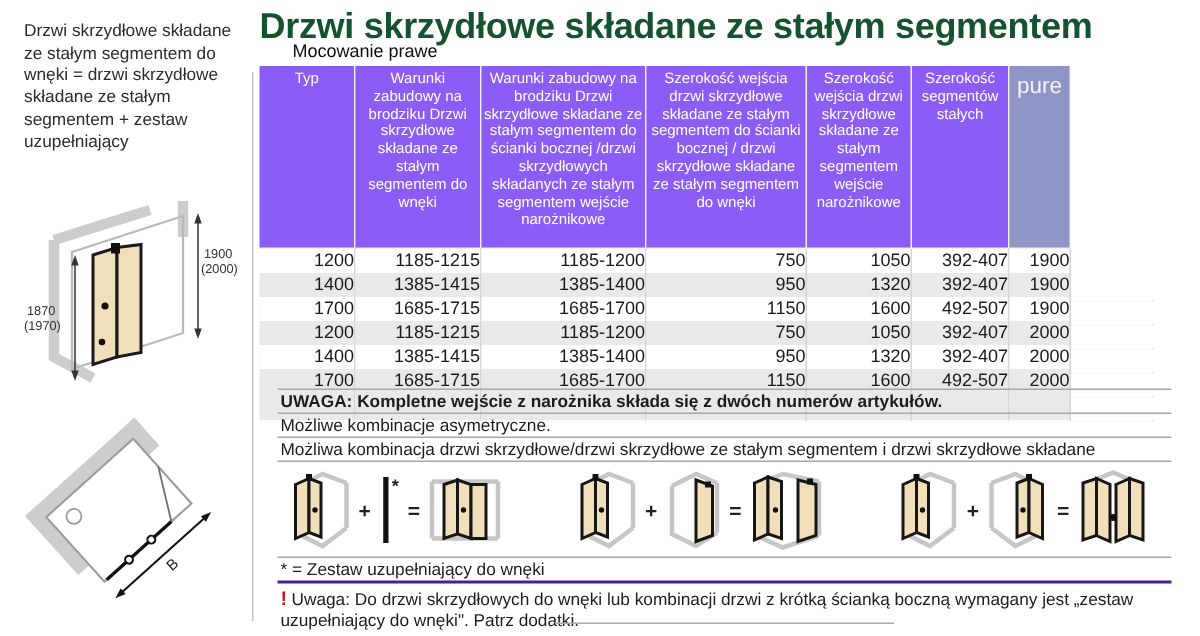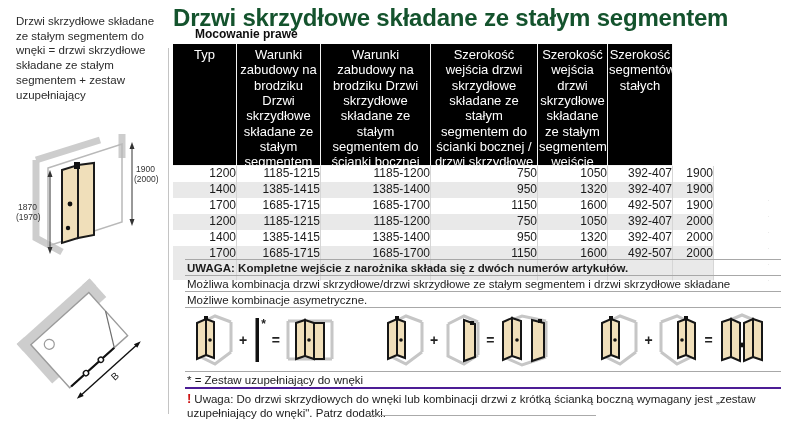--- a/index.html
+++ b/index.html
@@ -12,27 +12,27 @@
   .left-desc { position:absolute; left:16px; top:14px; width:146px;
                font-size:11.5px; line-height:1.28; color:#2b2b2b; }
   .v-divider { position:absolute; left:168px; top:48px; width:1px; height:366px; background:#c4c4c4; }
   .front-drawing { position:absolute; left:4px; top:130px; }
   .plan-drawing  { position:absolute; left:0px; top:272px; }
   .dim-label { font-size:8.5px; fill:#333; }
 
   
   .main { position:absolute; left:173px; top:0; width:597px; height:424px; }
   .title { position:absolute; top:4px; left:0; font-size:24px; font-weight:bold; color:#14532d; letter-spacing:-0.2px; }
-  .subtitle { position:absolute; top:27px; left:0; font-size:12px; font-weight:bold; color:#0d0d0d;padding-left:22px; }
+  .subtitle { position:absolute; top:27px; left:0; font-size:12px; font-weight:normal; color:#0d0d0d;padding-left:22px; }
 
   
   .tbl { position:absolute; top:44px; left:0; width:596px; }
   .thead, .trow { display:grid; grid-template-columns:64px 84px 110px 107px 70px 65px 41px 55px; }
   .thead { height:122px; }
-  .th { background:#000000; color:#ffffff; font-size:13px; line-height:1.18;
+  .th { background:#8b5cf6; color:#ffffff; font-size:10px; line-height:1.18;
         text-align:center; padding:3px 1px 0 1px; border-right:1px solid #f3f3f3;
         border-bottom:1px solid #f3f3f3; overflow:hidden; }
   .th.pure { background:#9095c6; font-size:15px; padding-top:5px; color:#f4f4fb; }
   .trow { height:16px; }
   .td { font-size:12px; text-align:right; line-height:15px; color:#1a1a1a;
         border-right:1px solid #d6d6d6; border-bottom:1px solid #e9e9e9; background:#fff;
         overflow:hidden; }
   .trow.alt .td { background:#e9e9e9; border-bottom:1px solid #fff; }
   .td.pure { background:#f6cfba !important; border-bottom:1px solid #fff;margin-top:34px; }
 
@@ -114,20 +114,21 @@
     <div class="subtitle">Mocowanie prawe</div>
 
     <div class="tbl">
       <div class="thead">
           <div class="th">Typ</div>
           <div class="th">Warunki zabudowy na brodziku Drzwi skrzydłowe składane ze stałym segmentem do wnęki</div>
           <div class="th">Warunki zabudowy na brodziku Drzwi skrzydłowe składane ze stałym segmentem do ścianki bocznej /drzwi skrzydłowych składanych ze stałym segmentem wejście narożnikowe</div>
           <div class="th">Szerokość wejścia drzwi skrzydłowe składane ze stałym segmentem do ścianki bocznej / drzwi skrzydłowe składane ze stałym segmentem do wnęki</div>
           <div class="th">Szerokość wejścia drzwi skrzydłowe składane ze stałym segmentem wejście narożnikowe</div>
           <div class="th">Szerokość segmentów stałych</div>
+          <div class="th pure">pure</div>
         </div>
       <div id="tbody">
           <div class="trow">
             <div class="td">1200</div>
             <div class="td">1185-1215</div>
             <div class="td">1185-1200</div>
             <div class="td">750</div>
             <div class="td">1050</div>
             <div class="td">392-407</div>
             <div class="td">1900</div>
@@ -181,22 +182,22 @@
             <div class="td">1600</div>
             <div class="td">492-507</div>
             <div class="td">2000</div>
             <div class="td pure">8P7106</div>
           </div>
         </div>
     </div>
 
     <div class="notes">
       <div class="note bold">UWAGA: Kompletne wejście z narożnika składa się z dwóch numerów artykułów.</div>
+      <div class="note">Możliwe kombinacje asymetryczne.</div>
       <div class="note">Możliwa kombinacja drzwi skrzydłowe/drzwi skrzydłowe ze stałym segmentem i drzwi skrzydłowe składane</div>
-      <div class="note">Możliwe kombinacje asymetryczne.</div>
 
       <div class="picto-strip">
 
         <div class="pgroup g1">
           <svg width="44" height="58" viewBox="0 0 44 58">
             <path d="M8 13 L24 5 L40 11 M40 11 L40 41 M8 13 L8 45 L24 53 L40 41" fill="none" stroke="#c6c6c6" stroke-width="3"></path>
             <polygon points="6,12 15,8 15,44 6,48" fill="#f0dfba" stroke="#161616" stroke-width="2"></polygon>
             <polygon points="15,8 23,11 23,47 15,44" fill="#f0dfba" stroke="#161616" stroke-width="2"></polygon>
             <circle cx="19" cy="29" r="1.8" fill="#111"></circle>
               <rect x="13" y="5" width="4" height="4" fill="#111"></rect>

